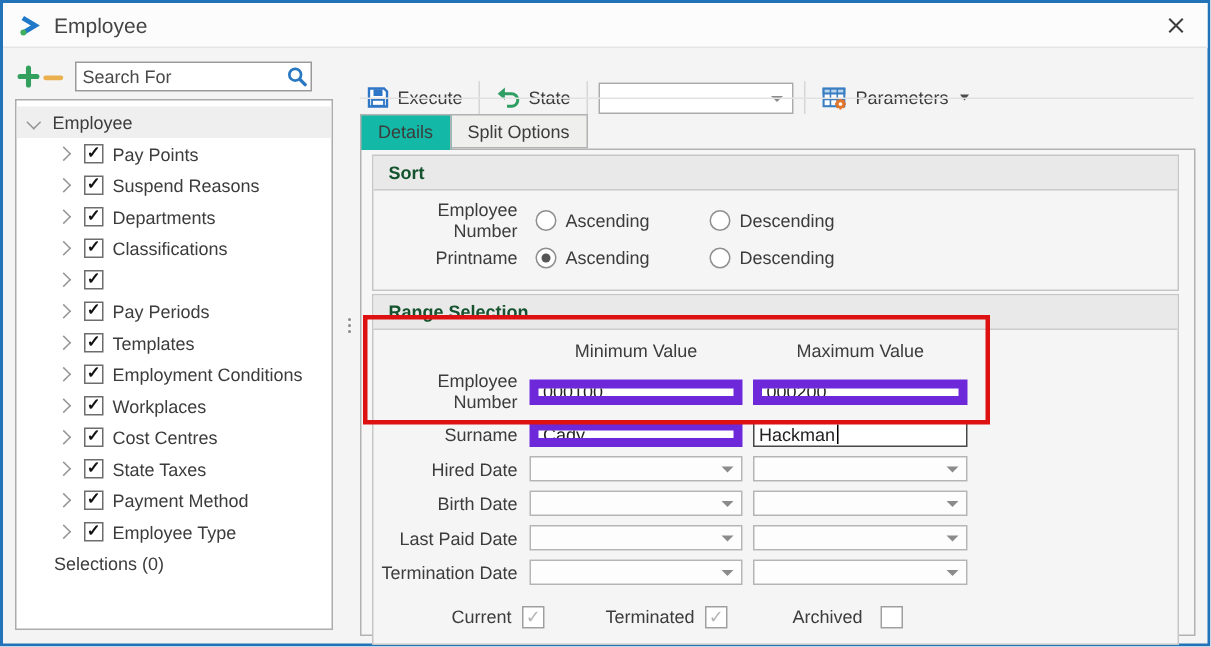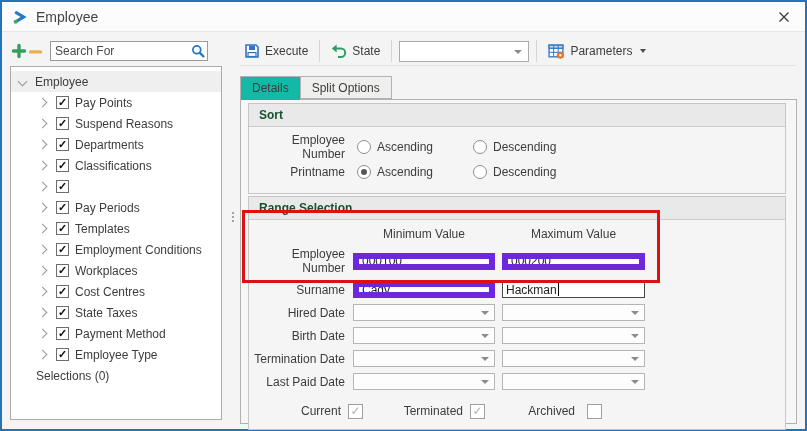--- a/index.html
+++ b/index.html
@@ -36,21 +36,21 @@
   .chev{display:inline-block;width:6px;height:6px;border-right:1.6px solid #979797;border-bottom:1.6px solid #979797;flex:none;}
   .chev.right{transform:rotate(-45deg);}
   .chev.down{transform:rotate(45deg);}
   .cbx{width:13px;height:13px;box-sizing:border-box;border:1px solid #6d6d6d;background:#fff;margin:0 6px 0 10px;
     display:flex;align-items:center;justify-content:center;font-size:11px;line-height:11px;color:#111;font-weight:bold;flex:none;}
   .tree-row.footer{padding-left:25px;color:#3c3c3c;}
   .splitter{position:absolute;left:229px;top:180px;width:4px;display:flex;flex-direction:column;gap:2px;align-items:center;}
   .splitter i{width:2px;height:2px;border-radius:50%;background:#8a8a8a;}
 
   
-  .right-toolbar{position:absolute;left:238px;top:6px;height:26px;display:flex;align-items:center;}
+  .right-toolbar{position:absolute;left:238px;top:20px;height:26px;display:flex;align-items:center;}
   .tb-sep{width:1px;height:22px;background:#d6d6d6;margin:0 7px;}
   .tb-btn{display:flex;align-items:center;gap:5px;padding:2px 4px;}
   .tb-btn svg{flex:none;}
   .tb-combo{width:130px;height:21px;background:#fff;border:1px solid #ababab;box-sizing:border-box;position:relative;}
   .tb-combo .val{position:absolute;left:4px;top:3px;}
   .dd-arrow{position:absolute;right:6px;top:8px;width:0;height:0;border-left:4px solid transparent;border-right:4px solid transparent;border-top:4px solid #8b8b8b;}
   .toolbar-line{position:absolute;left:238px;right:9px;top:33px;border-top:1px solid #e2e2e2;}
   .caret-down{width:0;height:0;border-left:3.5px solid transparent;border-right:3.5px solid transparent;border-top:4px solid #4c4c4c;margin-left:3px;}
 
   
@@ -356,30 +356,30 @@
             <div class="rs-row">
               <span class="rs-label">Birth Date</span>
               <span class="combo">
                 <span class="dd-arrow"></span>
               </span>
               <span class="combo max">
                 <span class="dd-arrow"></span>
               </span>
             </div>
             <div class="rs-row">
-              <span class="rs-label">Termination Date</span>
+              <span class="rs-label">Last Paid Date</span>
               <span class="combo">
                 <span class="dd-arrow"></span>
               </span>
               <span class="combo max">
                 <span class="dd-arrow"></span>
               </span>
             </div>
             <div class="rs-row">
-              <span class="rs-label">Last Paid Date</span>
+              <span class="rs-label">Termination Date</span>
               <span class="combo">
                 <span class="dd-arrow"></span>
               </span>
               <span class="combo max">
                 <span class="dd-arrow"></span>
               </span>
             </div>
           </div>
 
           <div class="status-row">

